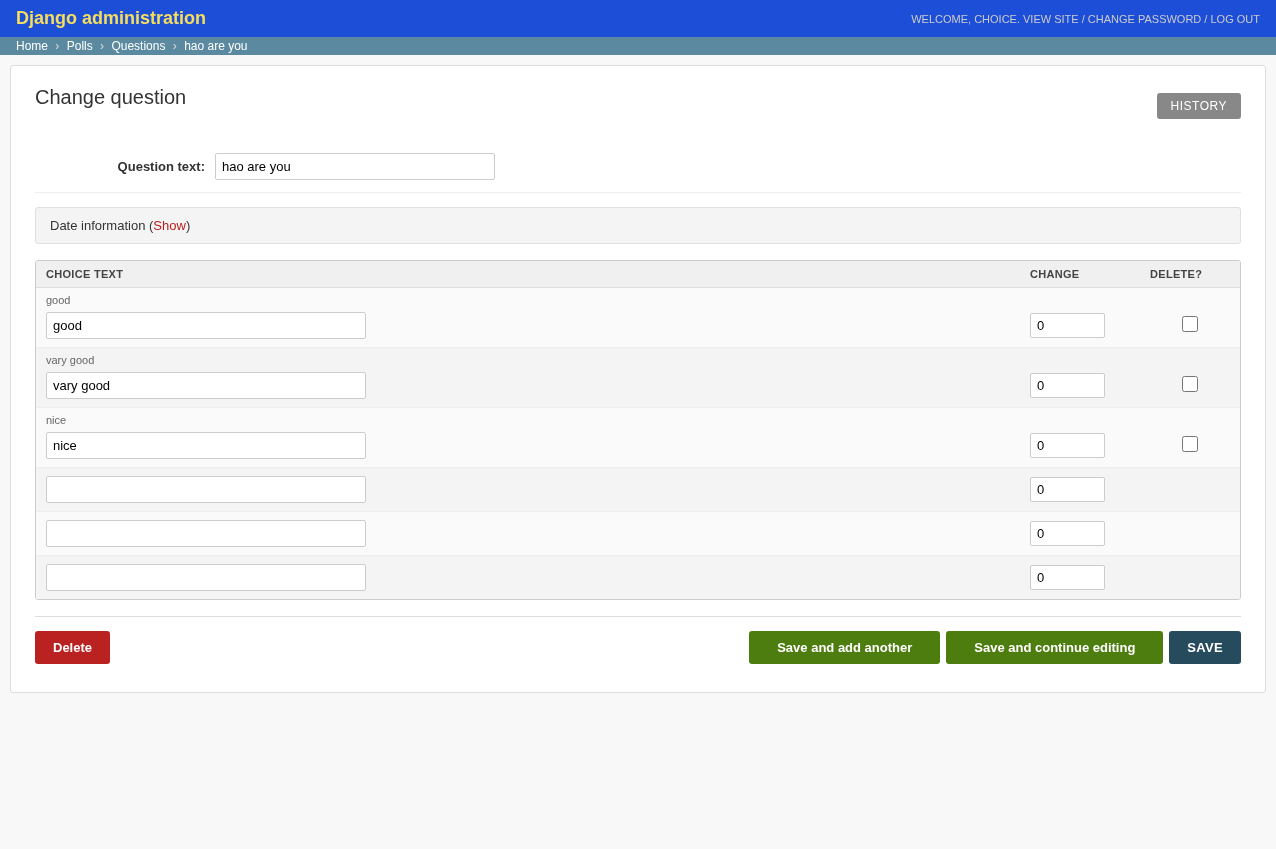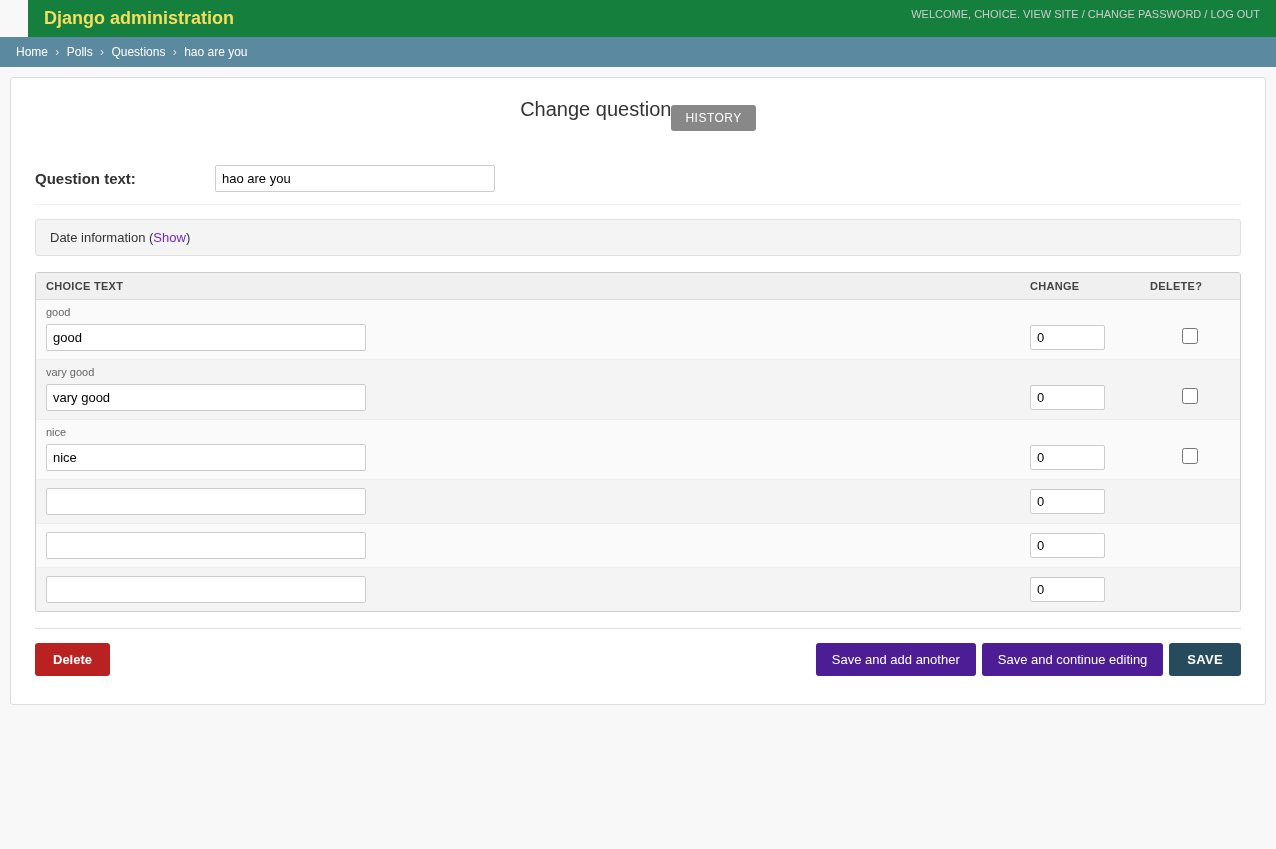--- a/index.html
+++ b/index.html
@@ -1,44 +1,43 @@
 <!DOCTYPE html>
 <html><head>
   <meta charset="utf-8">
   <style>
     * { box-sizing: border-box; margin: 0; padding: 0; }
     body { font-family: "Lucida Grande", Verdana, Arial, sans-serif; font-size: 13px; background: #f8f8f8; color: #333; }
 
     
     #header {
-      background: #15803d;
+      background: #1d4ed8;
       padding: 8px 16px;
       display: flex;
-      align-items: flex-start;
+      align-items: center;
       justify-content: space-between;
-      margin-left: 28px;
     }
     #header .brand {
       color: #f5dd5d;
       font-size: 18px;
       font-weight: bold;
     }
     #header .user-tools {
       color: #ccc;
       font-size: 11px;
     }
     #header .user-tools a, #header .user-tools span.admin-name {
       color: #ccc;
       text-decoration: none;
     }
 
     
     #breadcrumbs {
       background: #5b8aa0;
-      padding: 8px 16px;
+      padding: 2px 16px;
       font-size: 12px;
       color: #fff;
     }
     #breadcrumbs a { color: #fff; text-decoration: none; }
     #breadcrumbs .separator { margin: 0 4px; color: #ddd; }
     #breadcrumbs .current { color: #fff; }
 
     .content-title {
       font-size: 20px;
       font-weight: 300;
@@ -62,44 +61,44 @@
     
     .form-row {
       padding: 12px 0;
       border-bottom: 1px solid #eee;
       display: flex;
       align-items: center;
     }
     .form-row label {
       width: 180px;
       font-weight: bold;
-      font-size: 15px;
+      font-size: 13px;
       padding-right: 10px;
-      text-align: left;
+      text-align: right;
     }
     .form-row input[type="text"] {
       border: 1px solid #ccc;
       padding: 5px 6px;
       font-size: 13px;
       width: 280px;
       border-radius: 2px;
     }
 
     
     .collapse-section {
       background: #f4f4f4;
       border: 1px solid #e0e0e0;
       border-radius: 3px;
       padding: 10px 14px;
       margin: 14px 0;
       font-size: 13px;
       color: #333;
     }
     .collapse-section a {
-      color: #6d28d9;
+      color: #b91c1c;
       text-decoration: none;
       text-align: right;
     }
 
     
     .inline-group {
       border: 1px solid #ccc;
       border-radius: 3px;
       margin: 16px 0;
       overflow: hidden;
@@ -186,27 +185,28 @@
       color: #fff;
       border: none;
       padding: 9px 18px;
       font-size: 13px;
       font-weight: bold;
       border-radius: 3px;
       cursor: pointer;
     }
 
     .btn-secondary {
-      background: #4c1d95;
+      background: #4d7c0f;
       color: #fff;
       border: none;
-      padding: 9px 16px;
-      font-size: 13px;
-      border-radius: 3px;
-      cursor: pointer;
+      padding: 9px 28px;
+      font-size: 13px;
+      border-radius: 3px;
+      cursor: pointer;
+      font-weight: bold;
     }
 
     .btn-save {
       background: #264B5D;
       color: #fff;
       border: none;
       padding: 9px 18px;
       font-size: 13px;
       font-weight: bold;
       border-radius: 3px;
@@ -255,21 +255,21 @@
   <a href="#">Polls</a>
   <span class="separator">›</span>
   <a href="#">Questions</a>
   <span class="separator">›</span>
   <span class="current">hao are you</span>
 </div>
 
 <div class="page-wrapper">
   <div class="page-inner">
 
-    <div style="display:flex; justify-content:center; align-items:center; margin-bottom:16px;">
+    <div style="display:flex; justify-content:space-between; align-items:center; margin-bottom:16px;">
       <h1 class="content-title">Change question</h1>
       <button class="history-btn">HISTORY</button>
     </div>
 
     <div class="form-row">
       <label>Question text:</label>
       <input type="text" class="choice-text-input" style="width: 280px;" value="hao are you">
     </div>
 
     <div class="collapse-section">

